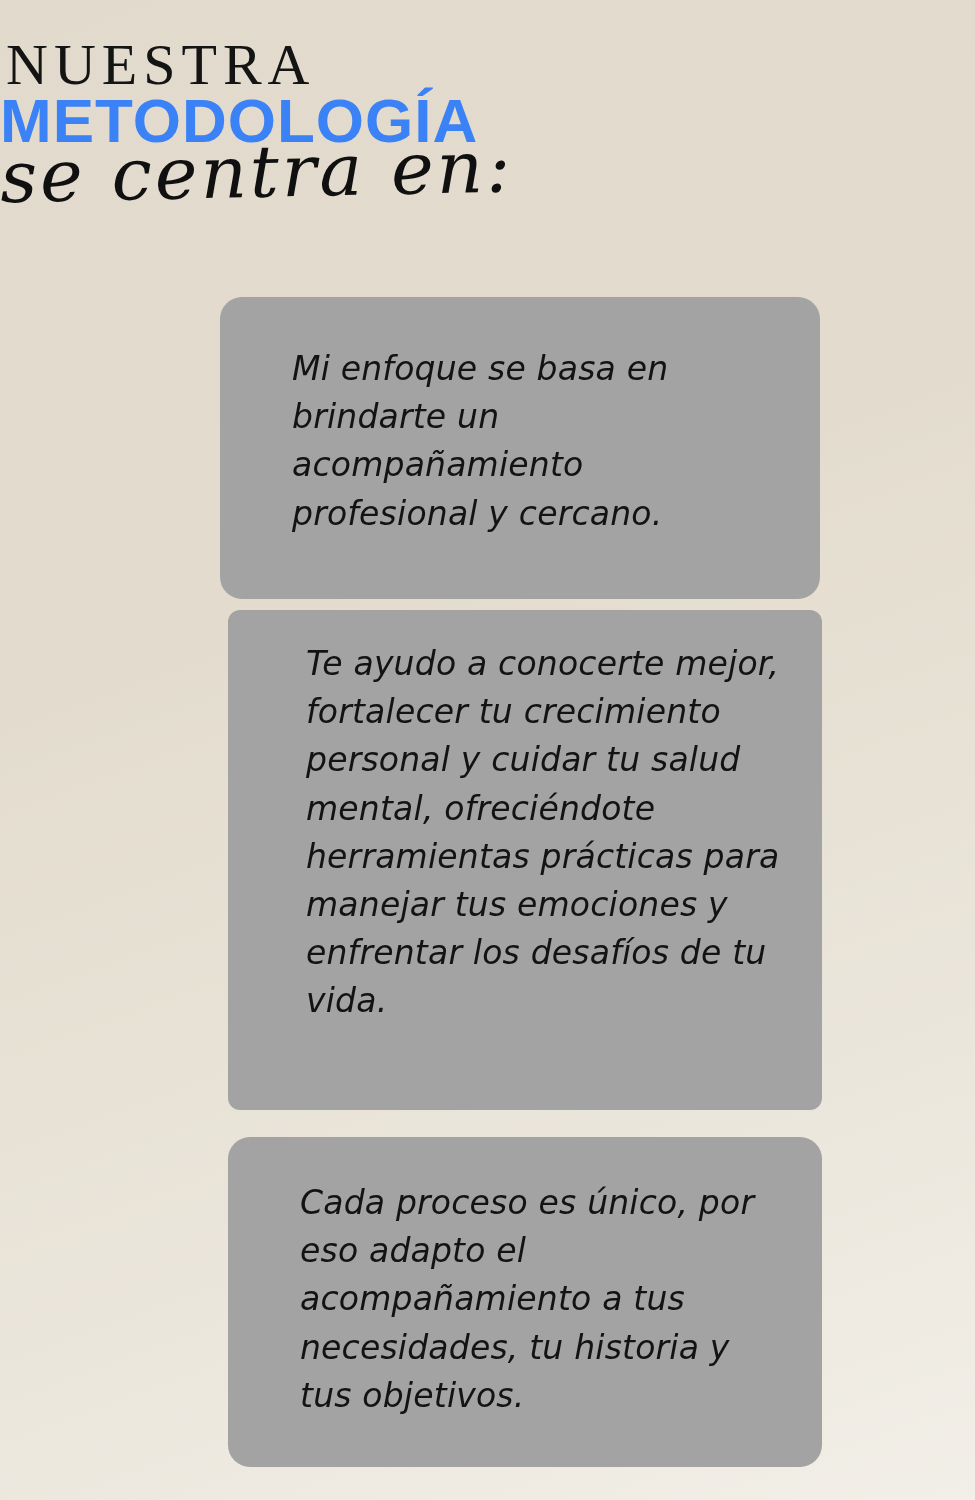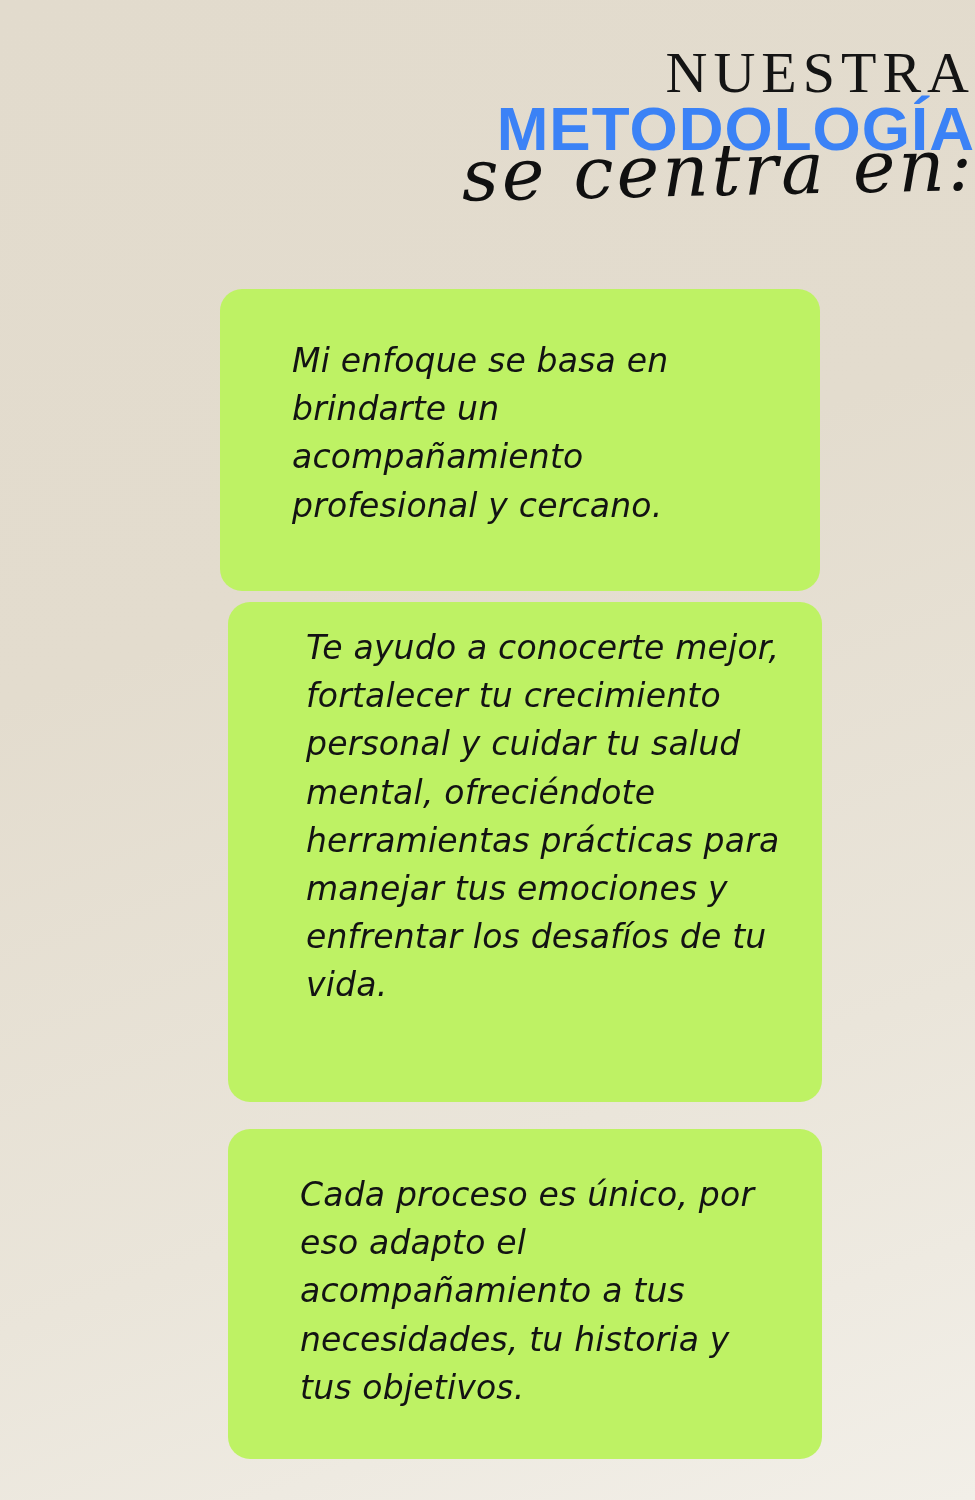--- a/index.html
+++ b/index.html
@@ -18,24 +18,24 @@
   .poster {
     position: relative;
     width: 975px;
     height: 1500px;
     box-sizing: border-box;
   }
 
   
   .heading {
     position: absolute;
-    top: 44px;
+    top: 36px;
     left: 0;
     width: 975px;
-    text-align: right;
+    text-align: left;
   }
 
   .head-line-1 {
     font-family: "Liberation Serif", serif;
     font-size: 58px;
     letter-spacing: 6px;
     color: #141414;
     line-height: 1.0;
     font-weight: 400;
     margin: 0;
@@ -65,24 +65,24 @@
 
   
   .cards {
     position: absolute;
     top: 289px;
     left: 0;
     width: 975px;
   }
 
   .card {
-    background: #bef264;
+    background: #a3a3a3;
     border-radius: 22px;
     box-sizing: border-box;
-    margin: 0 auto;
+    margin: 8px auto;
   }
 
   .card-text {
     font-family: "DejaVu Sans", sans-serif;
     font-style: italic;
     color: #131313;
     font-size: 33px;
     line-height: 1.46;
     letter-spacing: 0.2px;
     margin: 0;
@@ -93,22 +93,23 @@
     width: 600px;
     margin-left: 220px;
     height: 302px;
     padding: 48px 56px 0 72px;
   }
   
   .card-2 {
     width: 594px;
     margin-left: 228px;
     height: 500px;
-    padding: 22px 40px 0 78px;
+    padding: 30px 40px 0 78px;
     margin-top: 11px;
+    border-radius: 12px;
   }
   
   .card-3 {
     width: 594px;
     margin-left: 228px;
     height: 330px;
     padding: 42px 40px 0 72px;
     margin-top: 27px;
   }
 </style>

